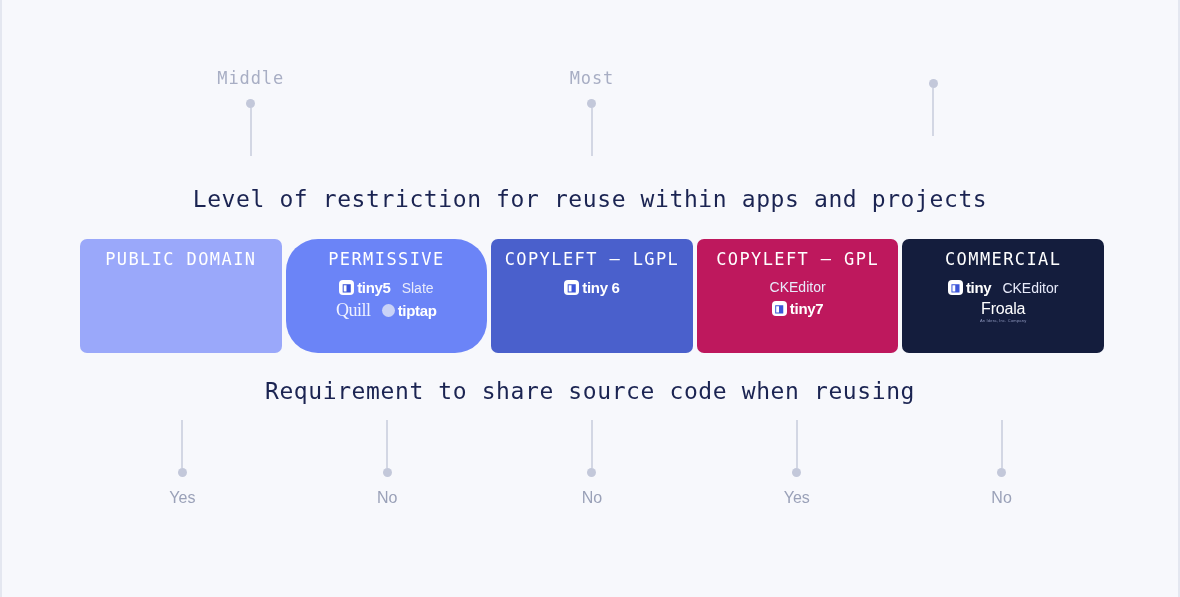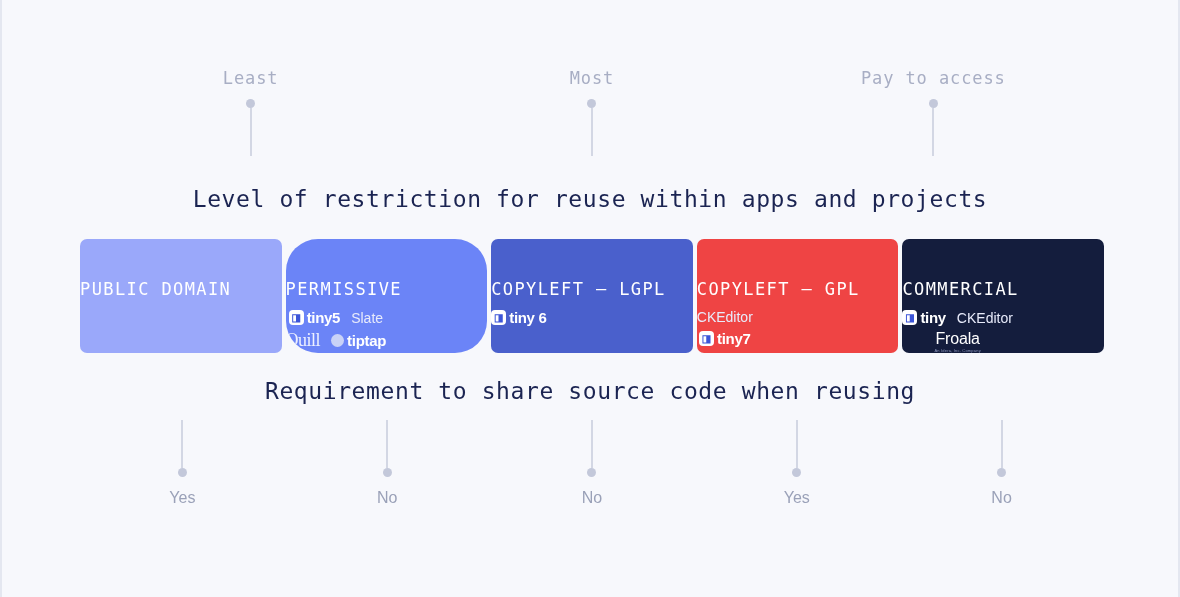--- a/index.html
+++ b/index.html
@@ -95,22 +95,22 @@
     height: 114px;
     display: flex;
     gap: 4px;
   }
   .tier {
     flex: 1 1 0;
     border-radius: 7px;
     position: relative;
     display: flex;
     flex-direction: column;
-    align-items: flex-start;
-    padding-top: 40px;
+    align-items: center;
+    padding-top: 10px;
     box-sizing: border-box;
     overflow: hidden;
   }
   .tier-title {
     font-family: "DejaVu Sans Mono", monospace;
     font-size: 17px;
     letter-spacing: 1.4px;
     color: #ffffff;
     white-space: nowrap;
     line-height: 20px;
@@ -196,31 +196,30 @@
     margin-top: 2px;
   }
 </style>
 </head>
 <body>
 
 <div class="page">
 
   <div class="marker-row top">
       <div class="marker">
-        <div class="marker-label-top">Least</div>
+        <div class="marker-label-top">Middle</div>
         <div class="marker-dot"></div>
         <div class="marker-stem"></div>
       </div>
       <div class="marker">
         <div class="marker-label-top">Most</div>
         <div class="marker-dot"></div>
         <div class="marker-stem"></div>
       </div>
       <div class="marker">
-        <div class="marker-label-top">Pay to access</div>
         <div class="marker-dot"></div>
         <div class="marker-stem"></div>
       </div>
     </div>
 
   <div class="heading upper">Level of restriction for reuse within apps and projects</div>
 
   <div class="band">
       <div class="tier" style="background: rgb(154, 168, 250);">
         <div class="tier-title">PUBLIC DOMAIN</div>
@@ -256,21 +255,21 @@
           <div class="logo-line">
             <div class="logo">
               <span class="tiny-mark">
                 <span style="color: rgb(60, 85, 216);">◨</span>
               </span>
               <span class="logo-text-bold">tiny 6</span>
             </div>
           </div>
         </div>
       </div>
-      <div class="tier" style="background: #ef4444;">
+      <div class="tier" style="background: #be185d;">
         <div class="tier-title">COPYLEFT — GPL</div>
         <div class="logos">
           <div class="logo-line">
             <div class="logo">
               <span class="logo-text-plain">CKEditor</span>
             </div>
           </div>
           <div class="logo-line">
             <div class="logo">
               <span class="tiny-mark">

